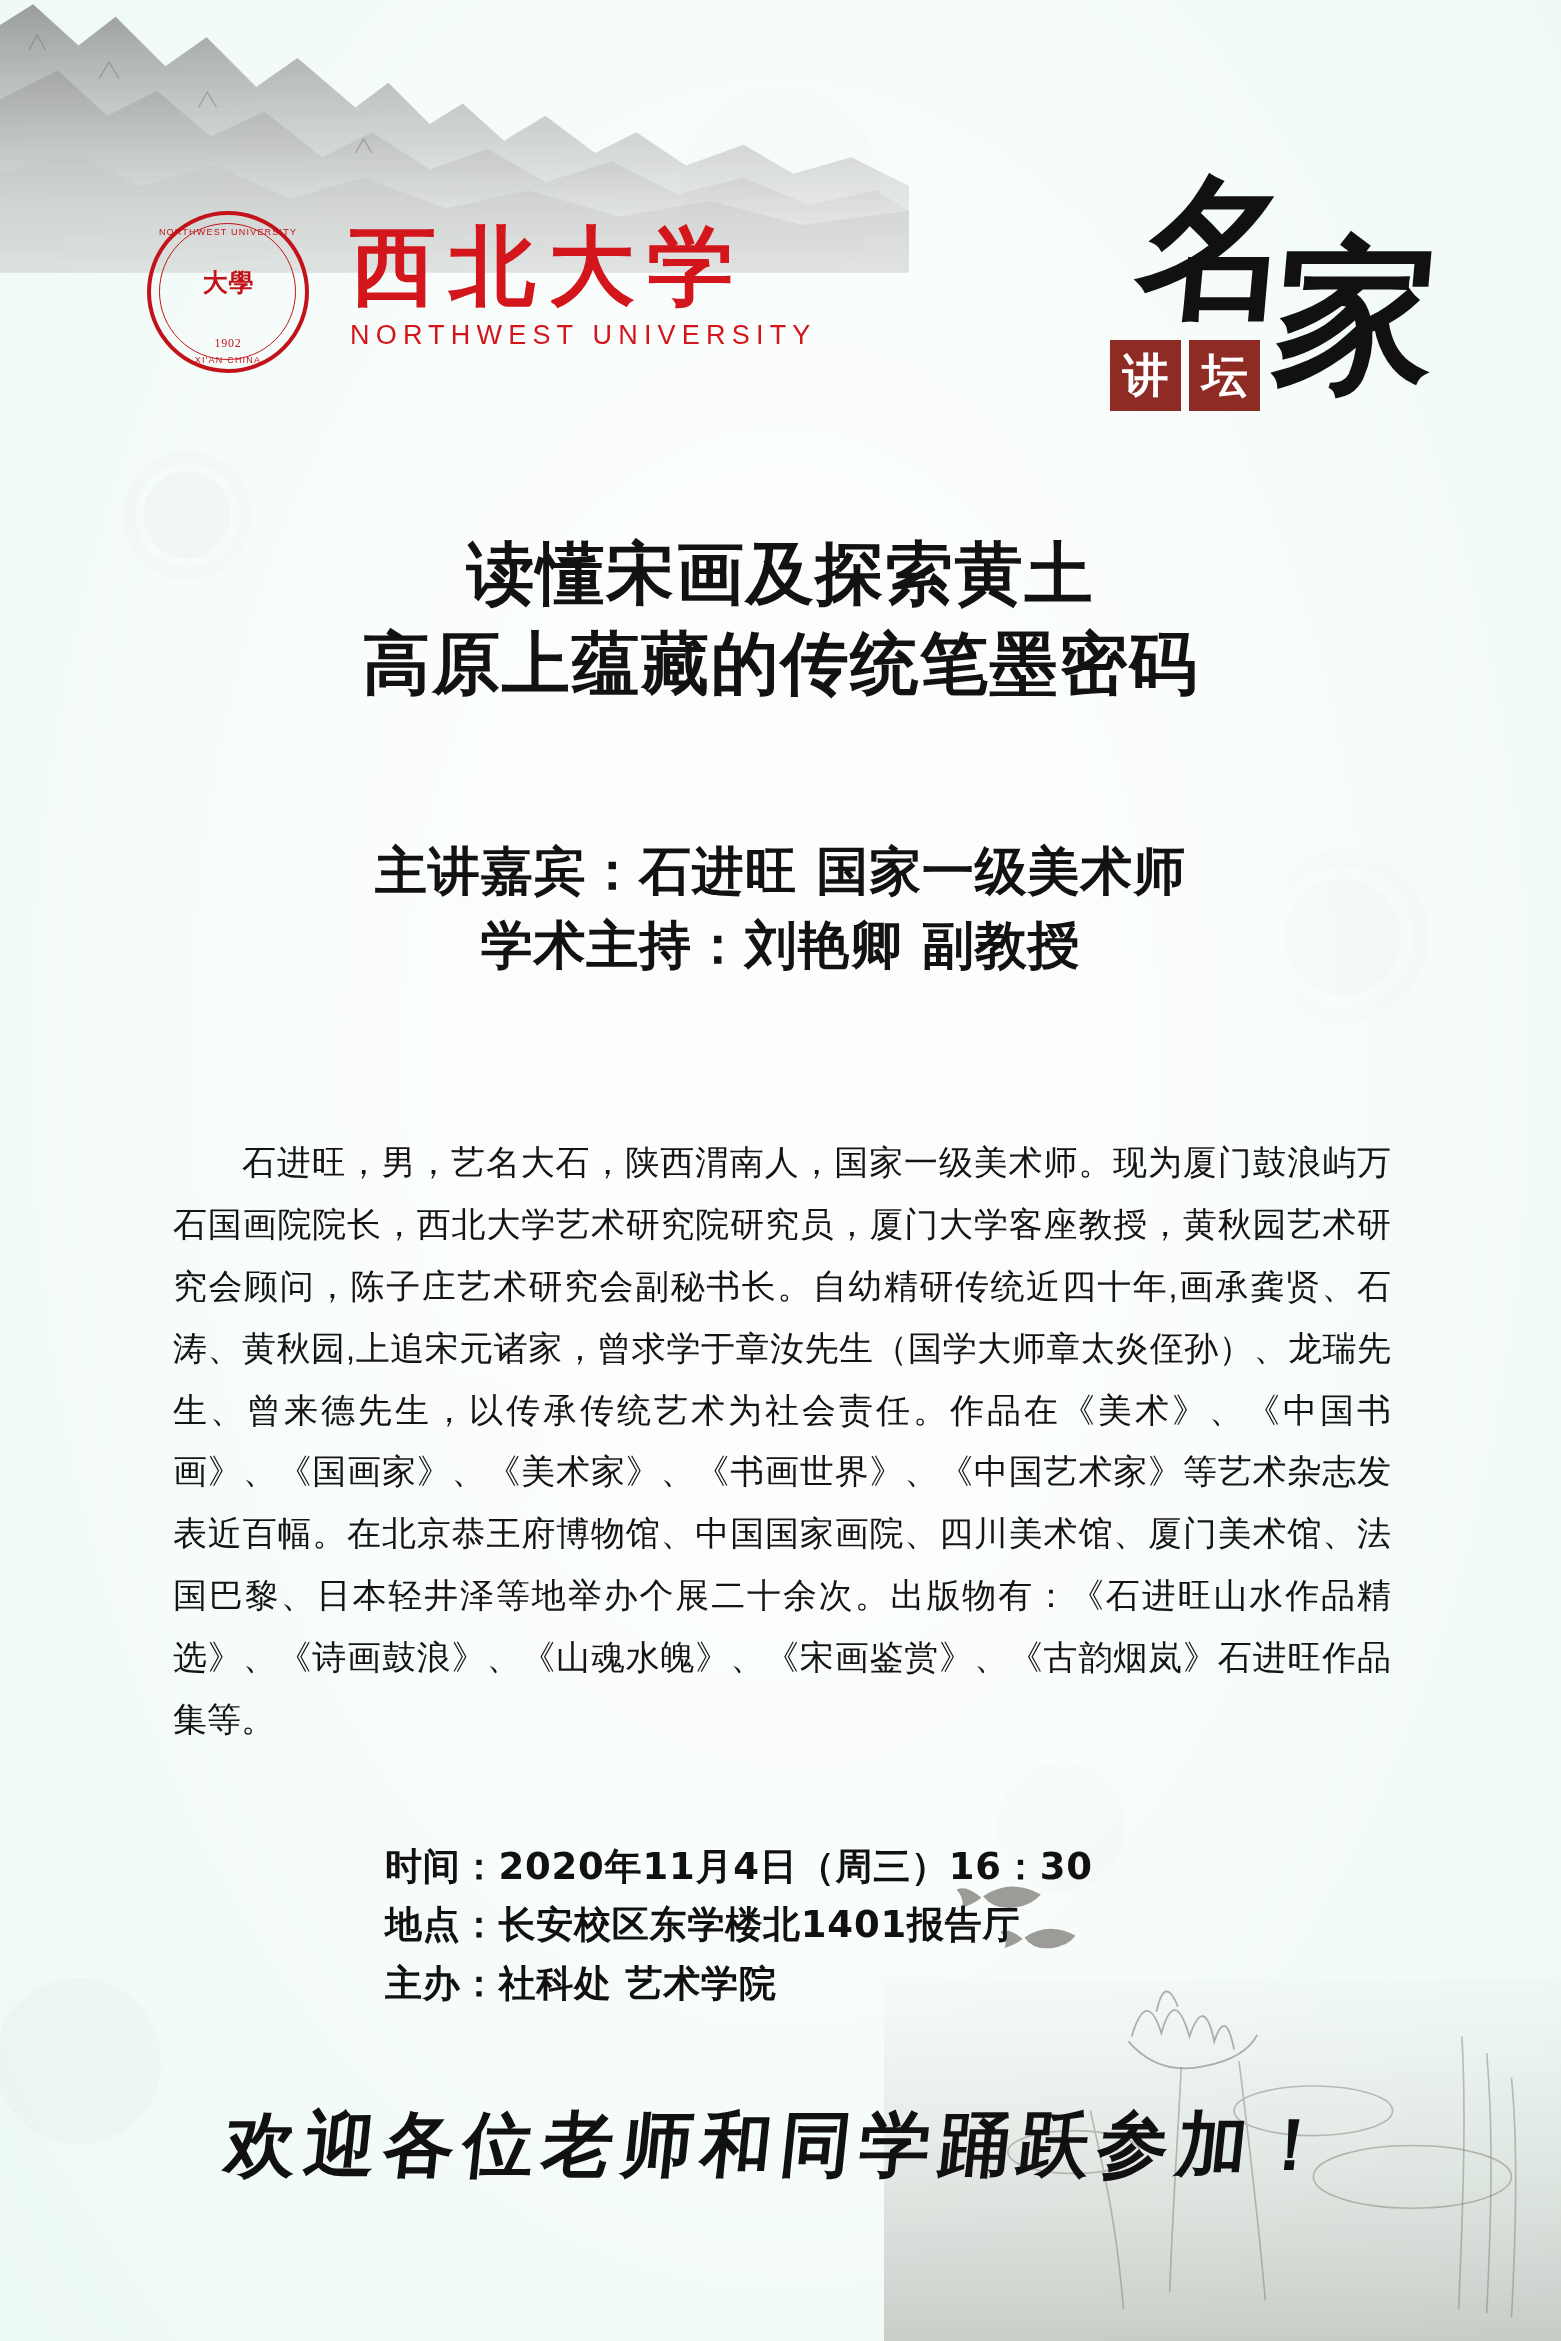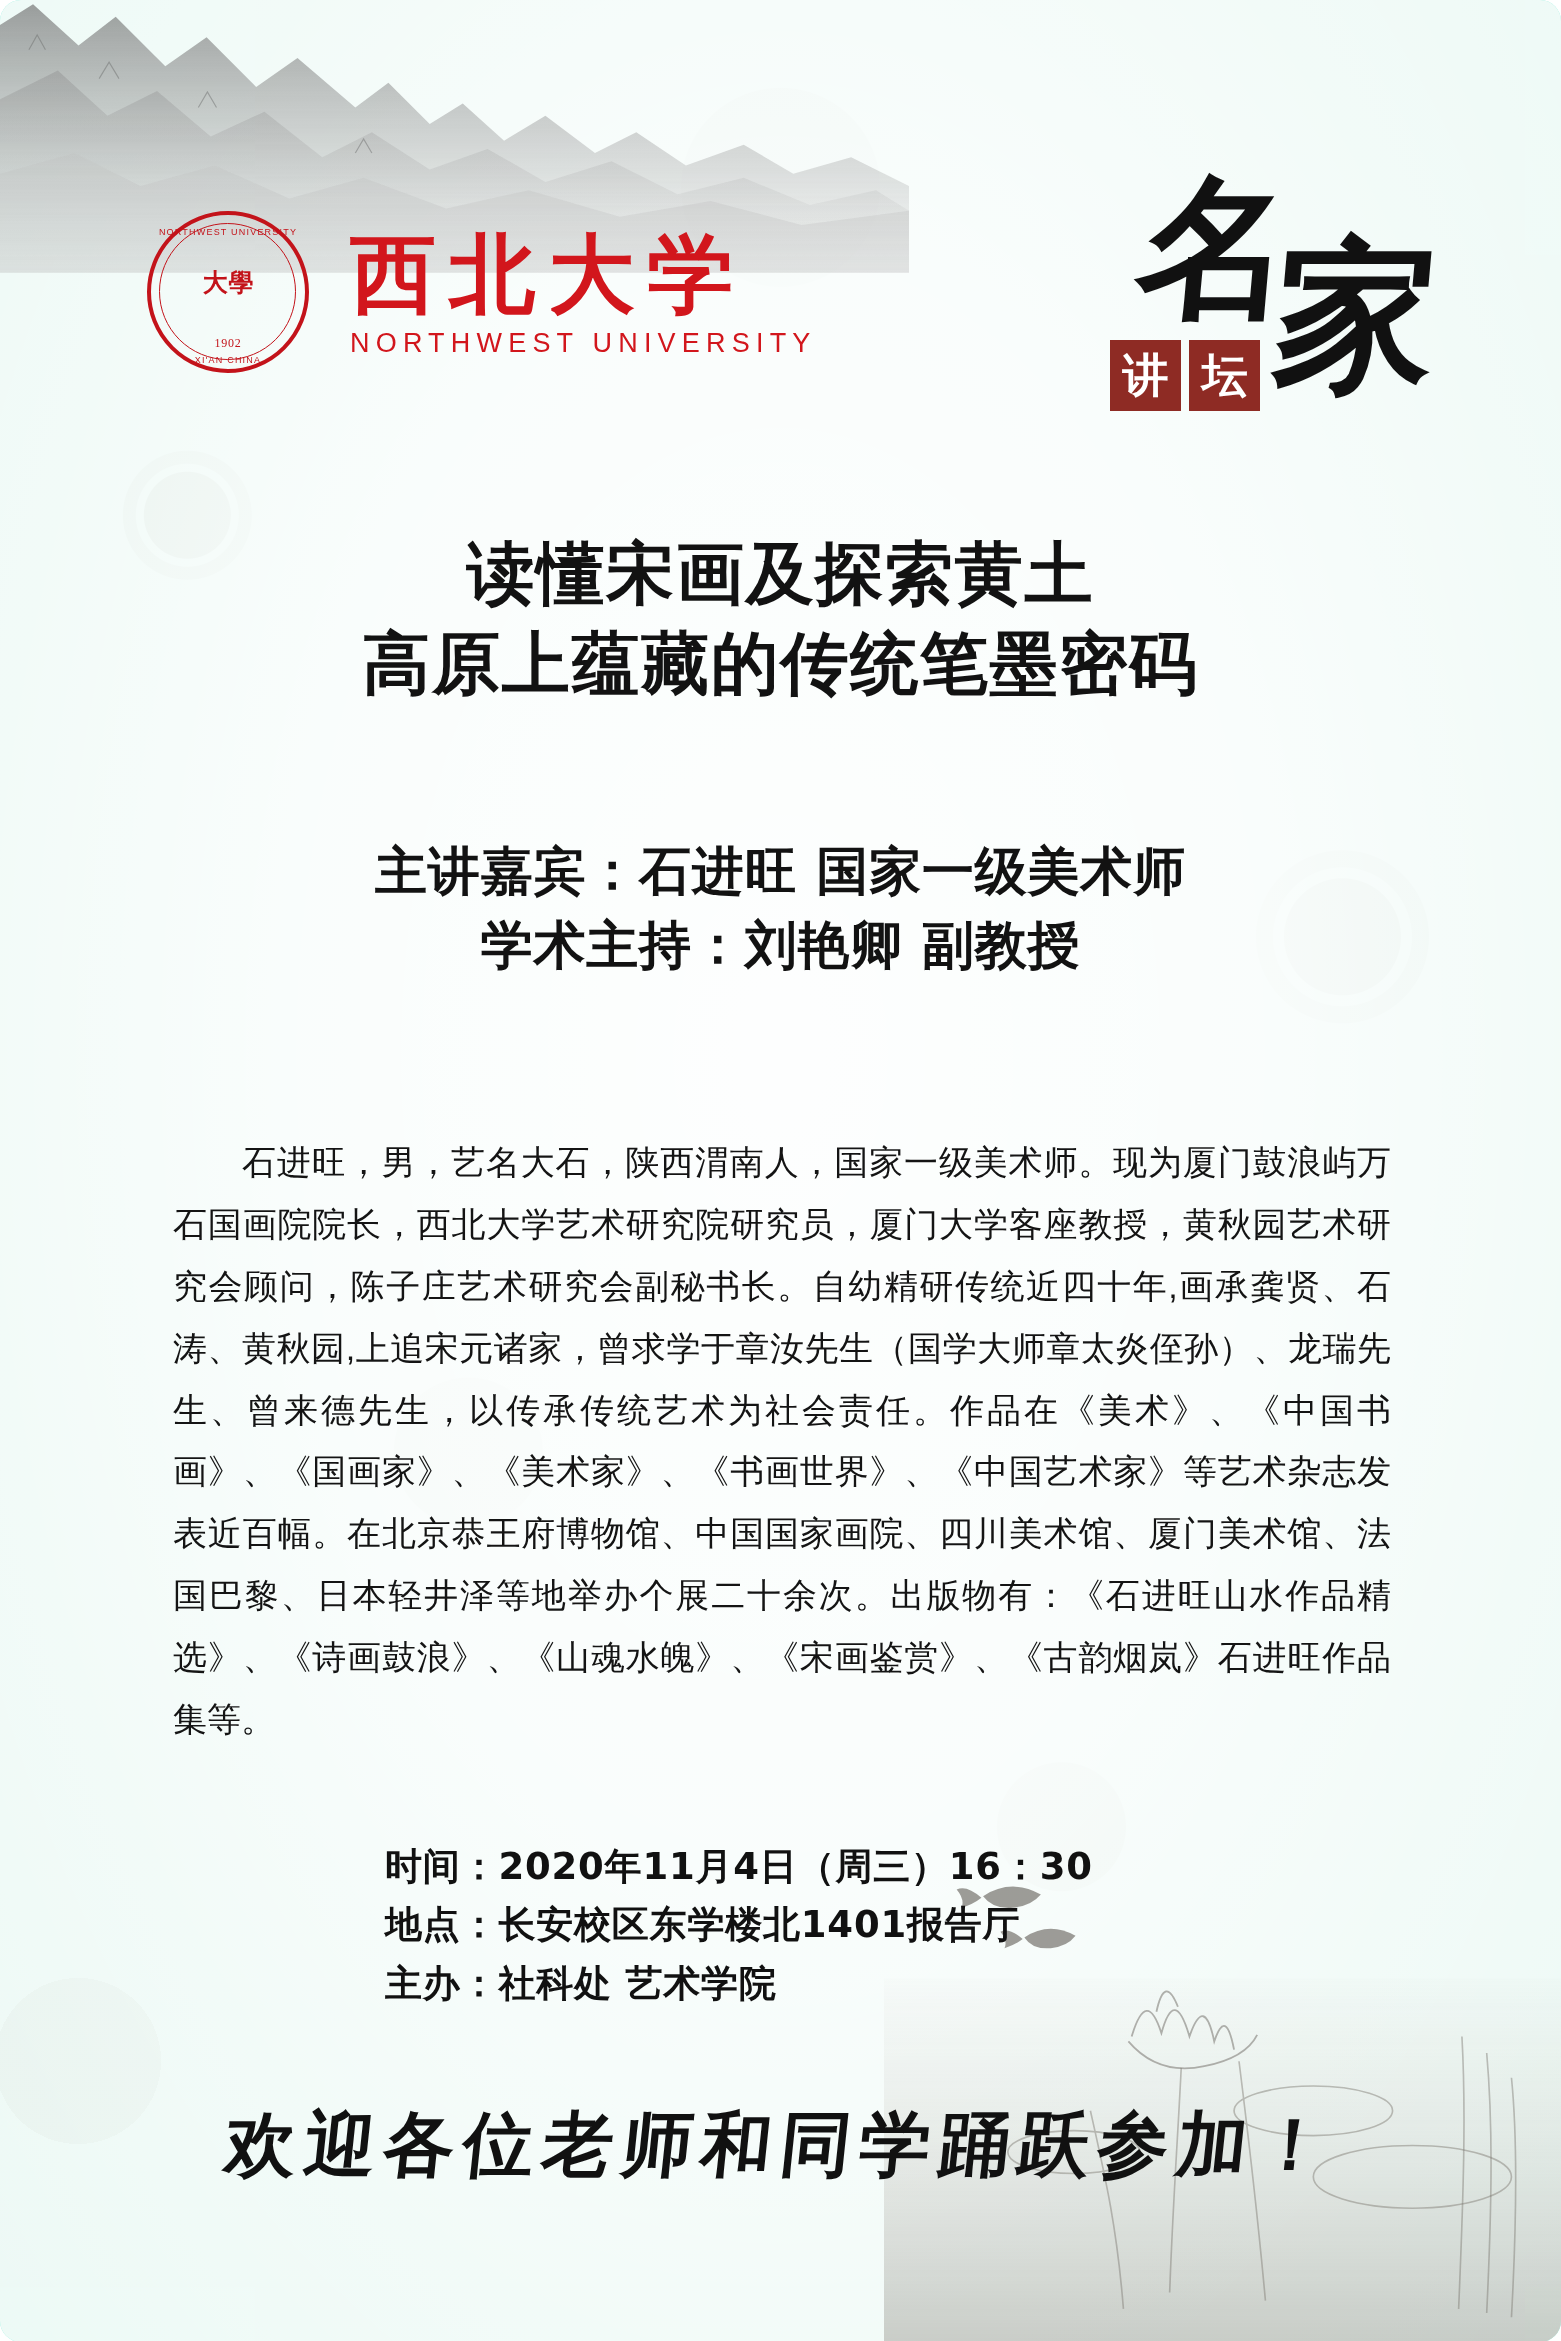--- a/index.html
+++ b/index.html
@@ -7,21 +7,20 @@
     padding: 0;
     background: #ffffff;
   }
   #poster {
     position: relative;
     width: 1561px;
     height: 2342px;
     overflow: hidden;
     background: #5eead4;
     font-family: "Liberation Serif", serif;
-    border-radius: 21px;
   }
 
   
   .bg-floral {
     position: absolute;
     inset: 0;
     background-color: #fbf9f6;
     background-image:
       radial-gradient(circle at 12% 22%, rgba(205,198,188,0.33) 0 43px, rgba(0,0,0,0) 44px),
       radial-gradient(circle at 12% 22%, rgba(0,0,0,0) 0 51px, rgba(205,198,188,0.20) 52px 64px, rgba(0,0,0,0) 65px),
@@ -137,21 +136,20 @@
     width: 562px;
   }
   .wordmark .cn {
     color: #d2161c;
     font-size: 86px;
     line-height: 1.05;
     letter-spacing: 13.2px;
     font-weight: 700;
     font-family: "DejaVu Serif", serif;
     white-space: nowrap;
-    margin-top: 8px;
   }
   .wordmark .en {
     margin-top: 8.3px;
     color: #d2161c;
     font-size: 27px;
     letter-spacing: 6.2px;
     font-family: "Liberation Sans", sans-serif;
     white-space: nowrap;
   }
 

